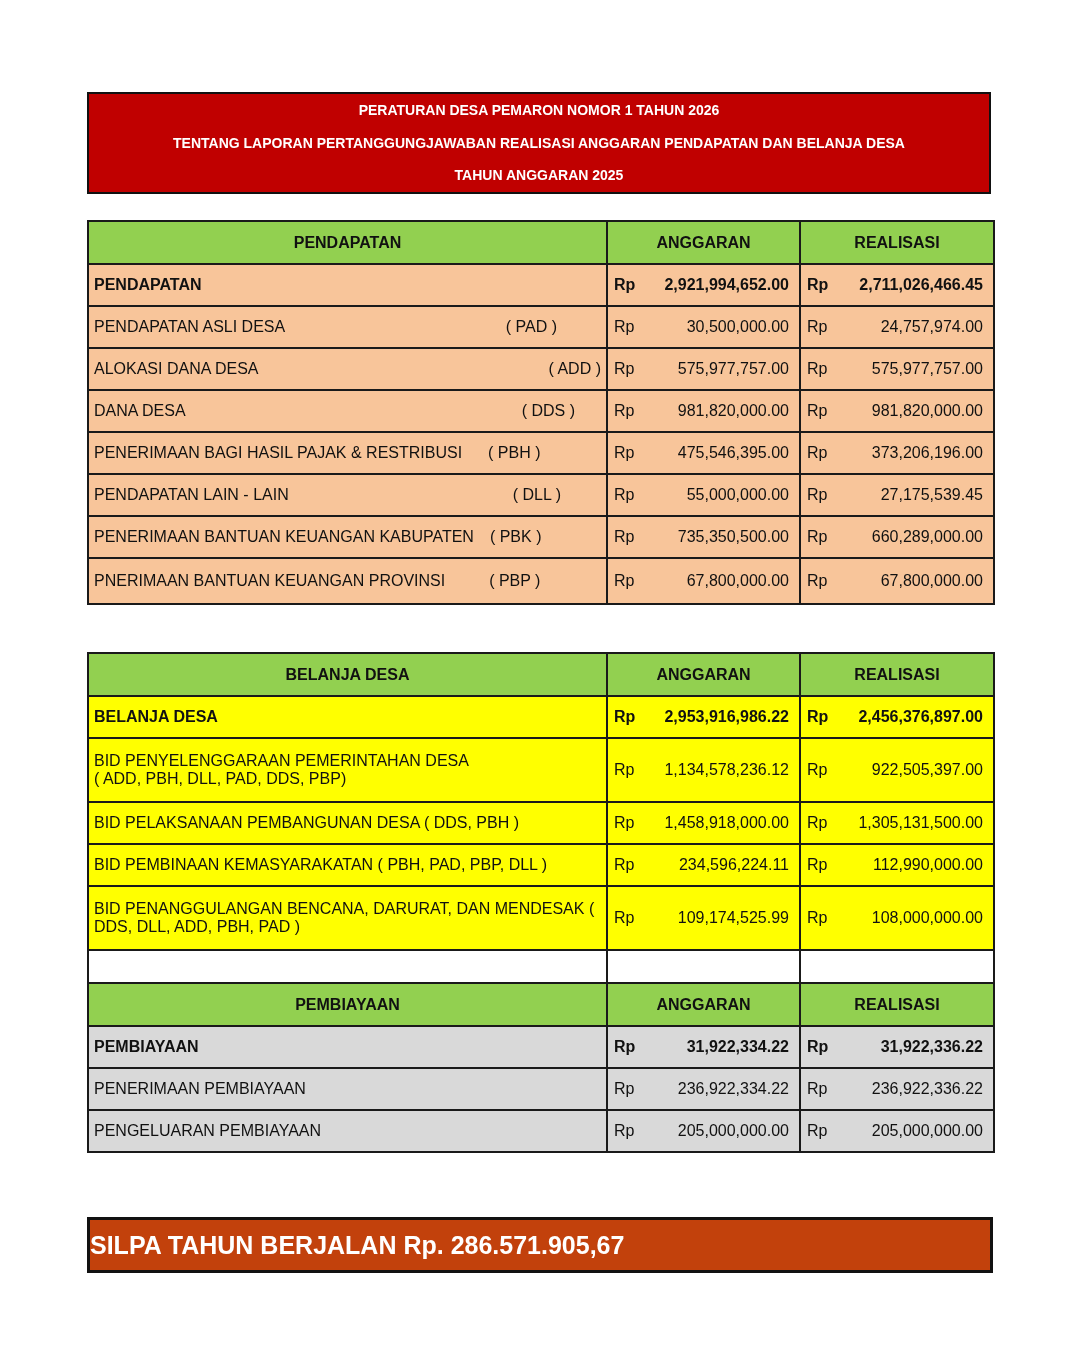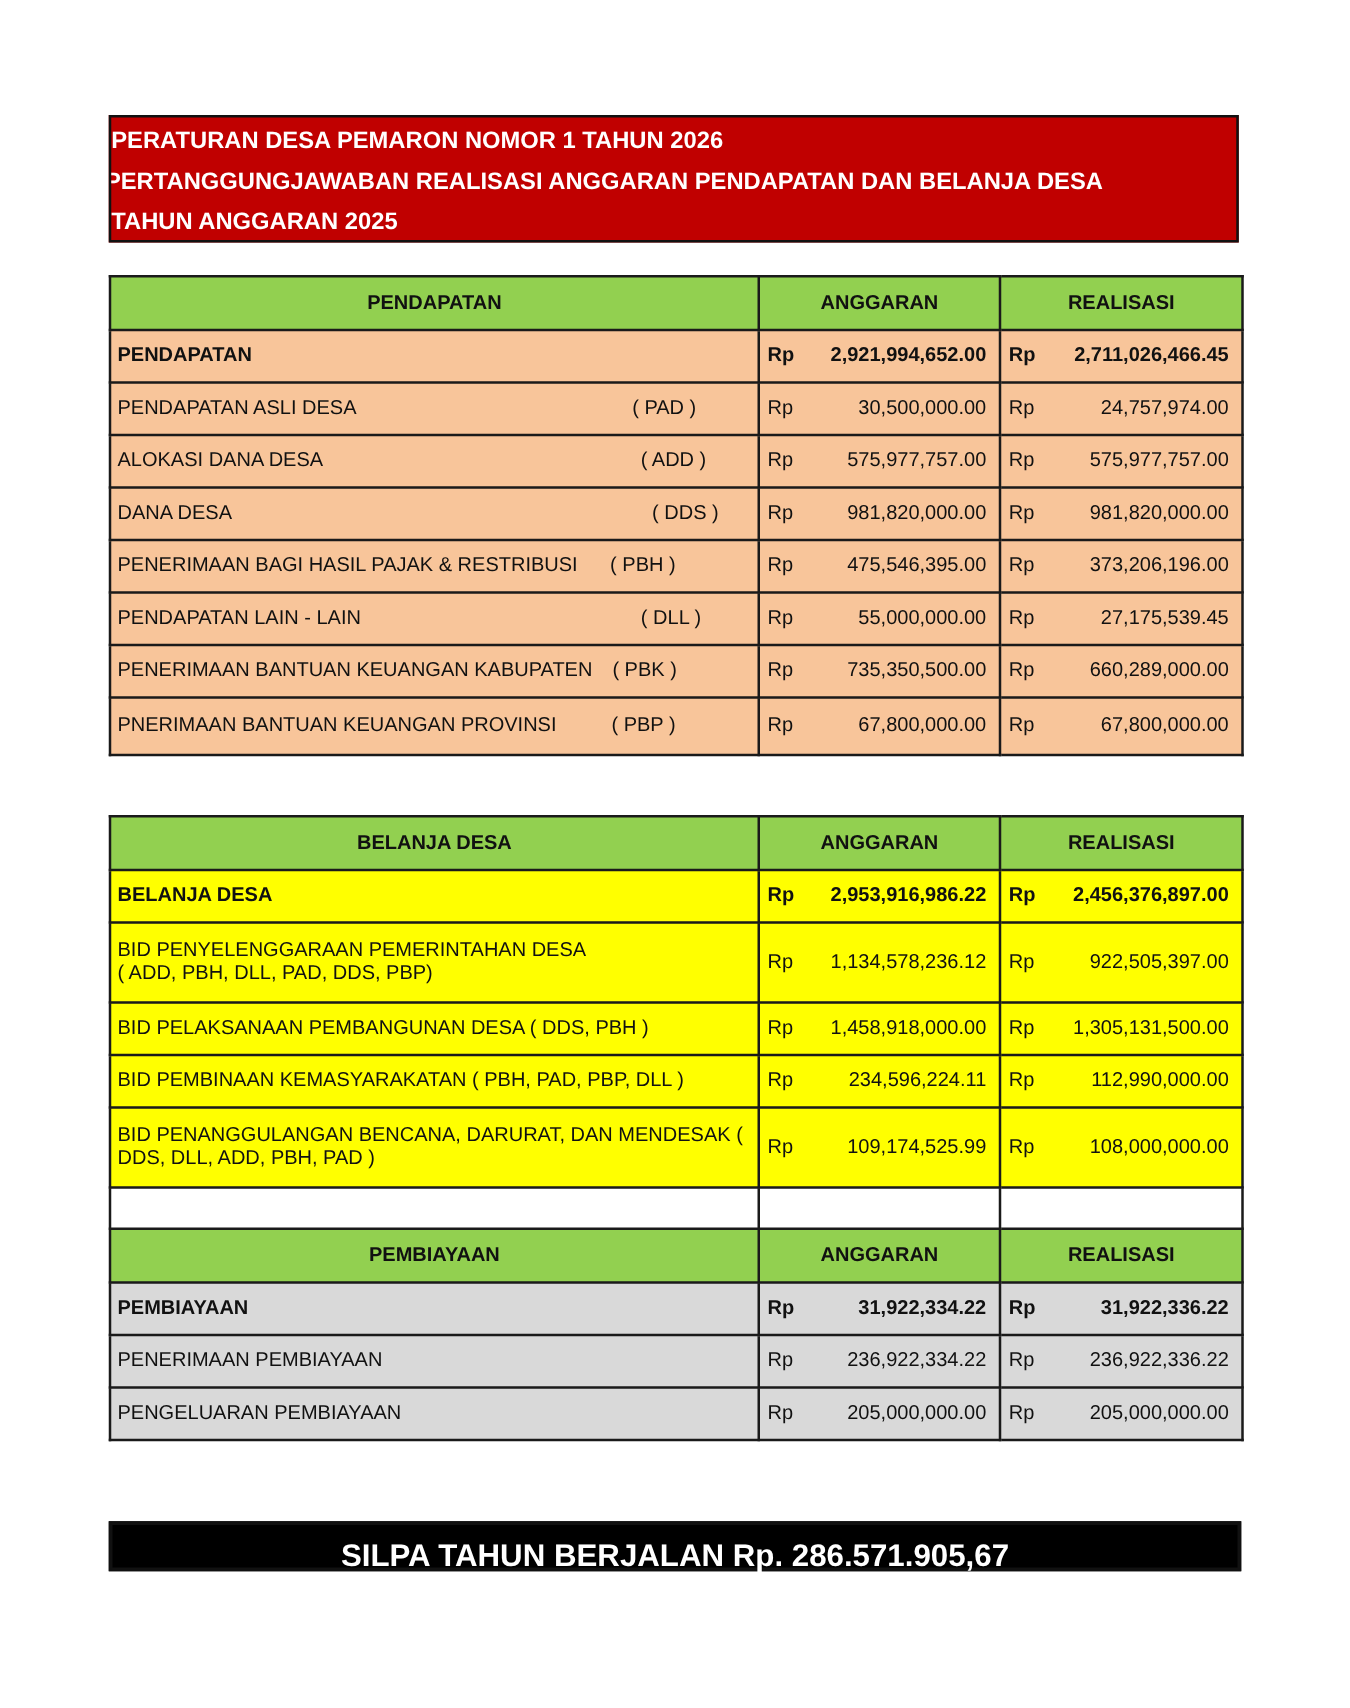--- a/index.html
+++ b/index.html
@@ -2,22 +2,22 @@
 <html><head>
 <meta charset="utf-8">
 <style>
   html, body { margin: 0; padding: 0; background: #ffffff; }
   body { width: 1080px; height: 1366px; position: relative; overflow: hidden;
          font-family: "Liberation Sans", "DejaVu Sans", sans-serif; color: #111; }
 
   .title-box { position: absolute; left: 87px; top: 92px; width: 904px; height: 102px;
                background: #c00000; border: 2px solid #111; box-sizing: border-box;
                overflow: hidden; }
-  .title-line { position: absolute; left: 0; right: 0; color: #fff;
-                font-weight: bold; font-size: 19px; white-space: nowrap; }
+  .title-line { position: absolute; left: 0; right: 0; text-align: center; color: #fff;
+                font-weight: bold; font-size: 14px; white-space: nowrap; }
   .title-line.l1 { top: 8px; }
   .title-line.l2 { top: 41px; left: -200px; right: -200px; }
   .title-line.l3 { top: 73px; }
 
   table.sheet { position: absolute; left: 87px; width: 906px; border-collapse: collapse;
                 table-layout: fixed; }
   table.sheet td, table.sheet th { border: 2px solid #1a1a1a; padding: 0 5px; font-size: 16px;
                                    box-sizing: border-box; }
   col.c-label { width: 519px; }
   col.c-ang { width: 193px; }
@@ -38,23 +38,23 @@
   .money .rp { padding-left: 1px; }
   .money .val { padding-right: 5px; }
 
   .lbl-flex { display: flex; align-items: center; }
   .lbl-flex .name { flex: 0 0 auto; }
   .lbl-flex .code { margin-left: auto; white-space: nowrap; }
 
   #t1 { top: 220px; }
   #t2 { top: 652px; padding-left: 12px; }
 
-  .silpa { position: absolute; left: 87px; top: 1217px; width: 906px; height: 40px;
-           background: #000000; border: 3px solid #111; box-sizing: border-box;
-           color: #fff; font-weight: bold; font-size: 25px; text-align: center;
+  .silpa { position: absolute; left: 87px; top: 1217px; width: 906px; height: 56px;
+           background: #c2410c; border: 3px solid #111; box-sizing: border-box;
+           color: #fff; font-weight: bold; font-size: 25px; text-align: left;
            line-height: 50px; }
 </style>
 </head>
 <body>
 
 <div class="title-box">
   <div class="title-line l1">PERATURAN DESA PEMARON NOMOR 1 TAHUN 2026</div>
   <div class="title-line l2">TENTANG LAPORAN PERTANGGUNGJAWABAN REALISASI ANGGARAN PENDAPATAN DAN BELANJA DESA</div>
   <div class="title-line l3">TAHUN ANGGARAN 2025</div>
 </div>
@@ -103,21 +103,21 @@
           <div class="money">
             <span class="rp">Rp</span>
             <span class="val">24,757,974.00</span>
           </div>
         </td>
   </tr>
   <tr class="row pend">
     <td>
           <div class="lbl-flex">
             <span class="name">ALOKASI DANA DESA</span>
-            <span class="code" style="margin-right:36px">( ADD )</span>
+            <span class="code" style="">( ADD )</span>
           </div>
         </td>
     <td>
           <div class="money">
             <span class="rp">Rp</span>
             <span class="val">575,977,757.00</span>
           </div>
         </td>
     <td>
           <div class="money">

